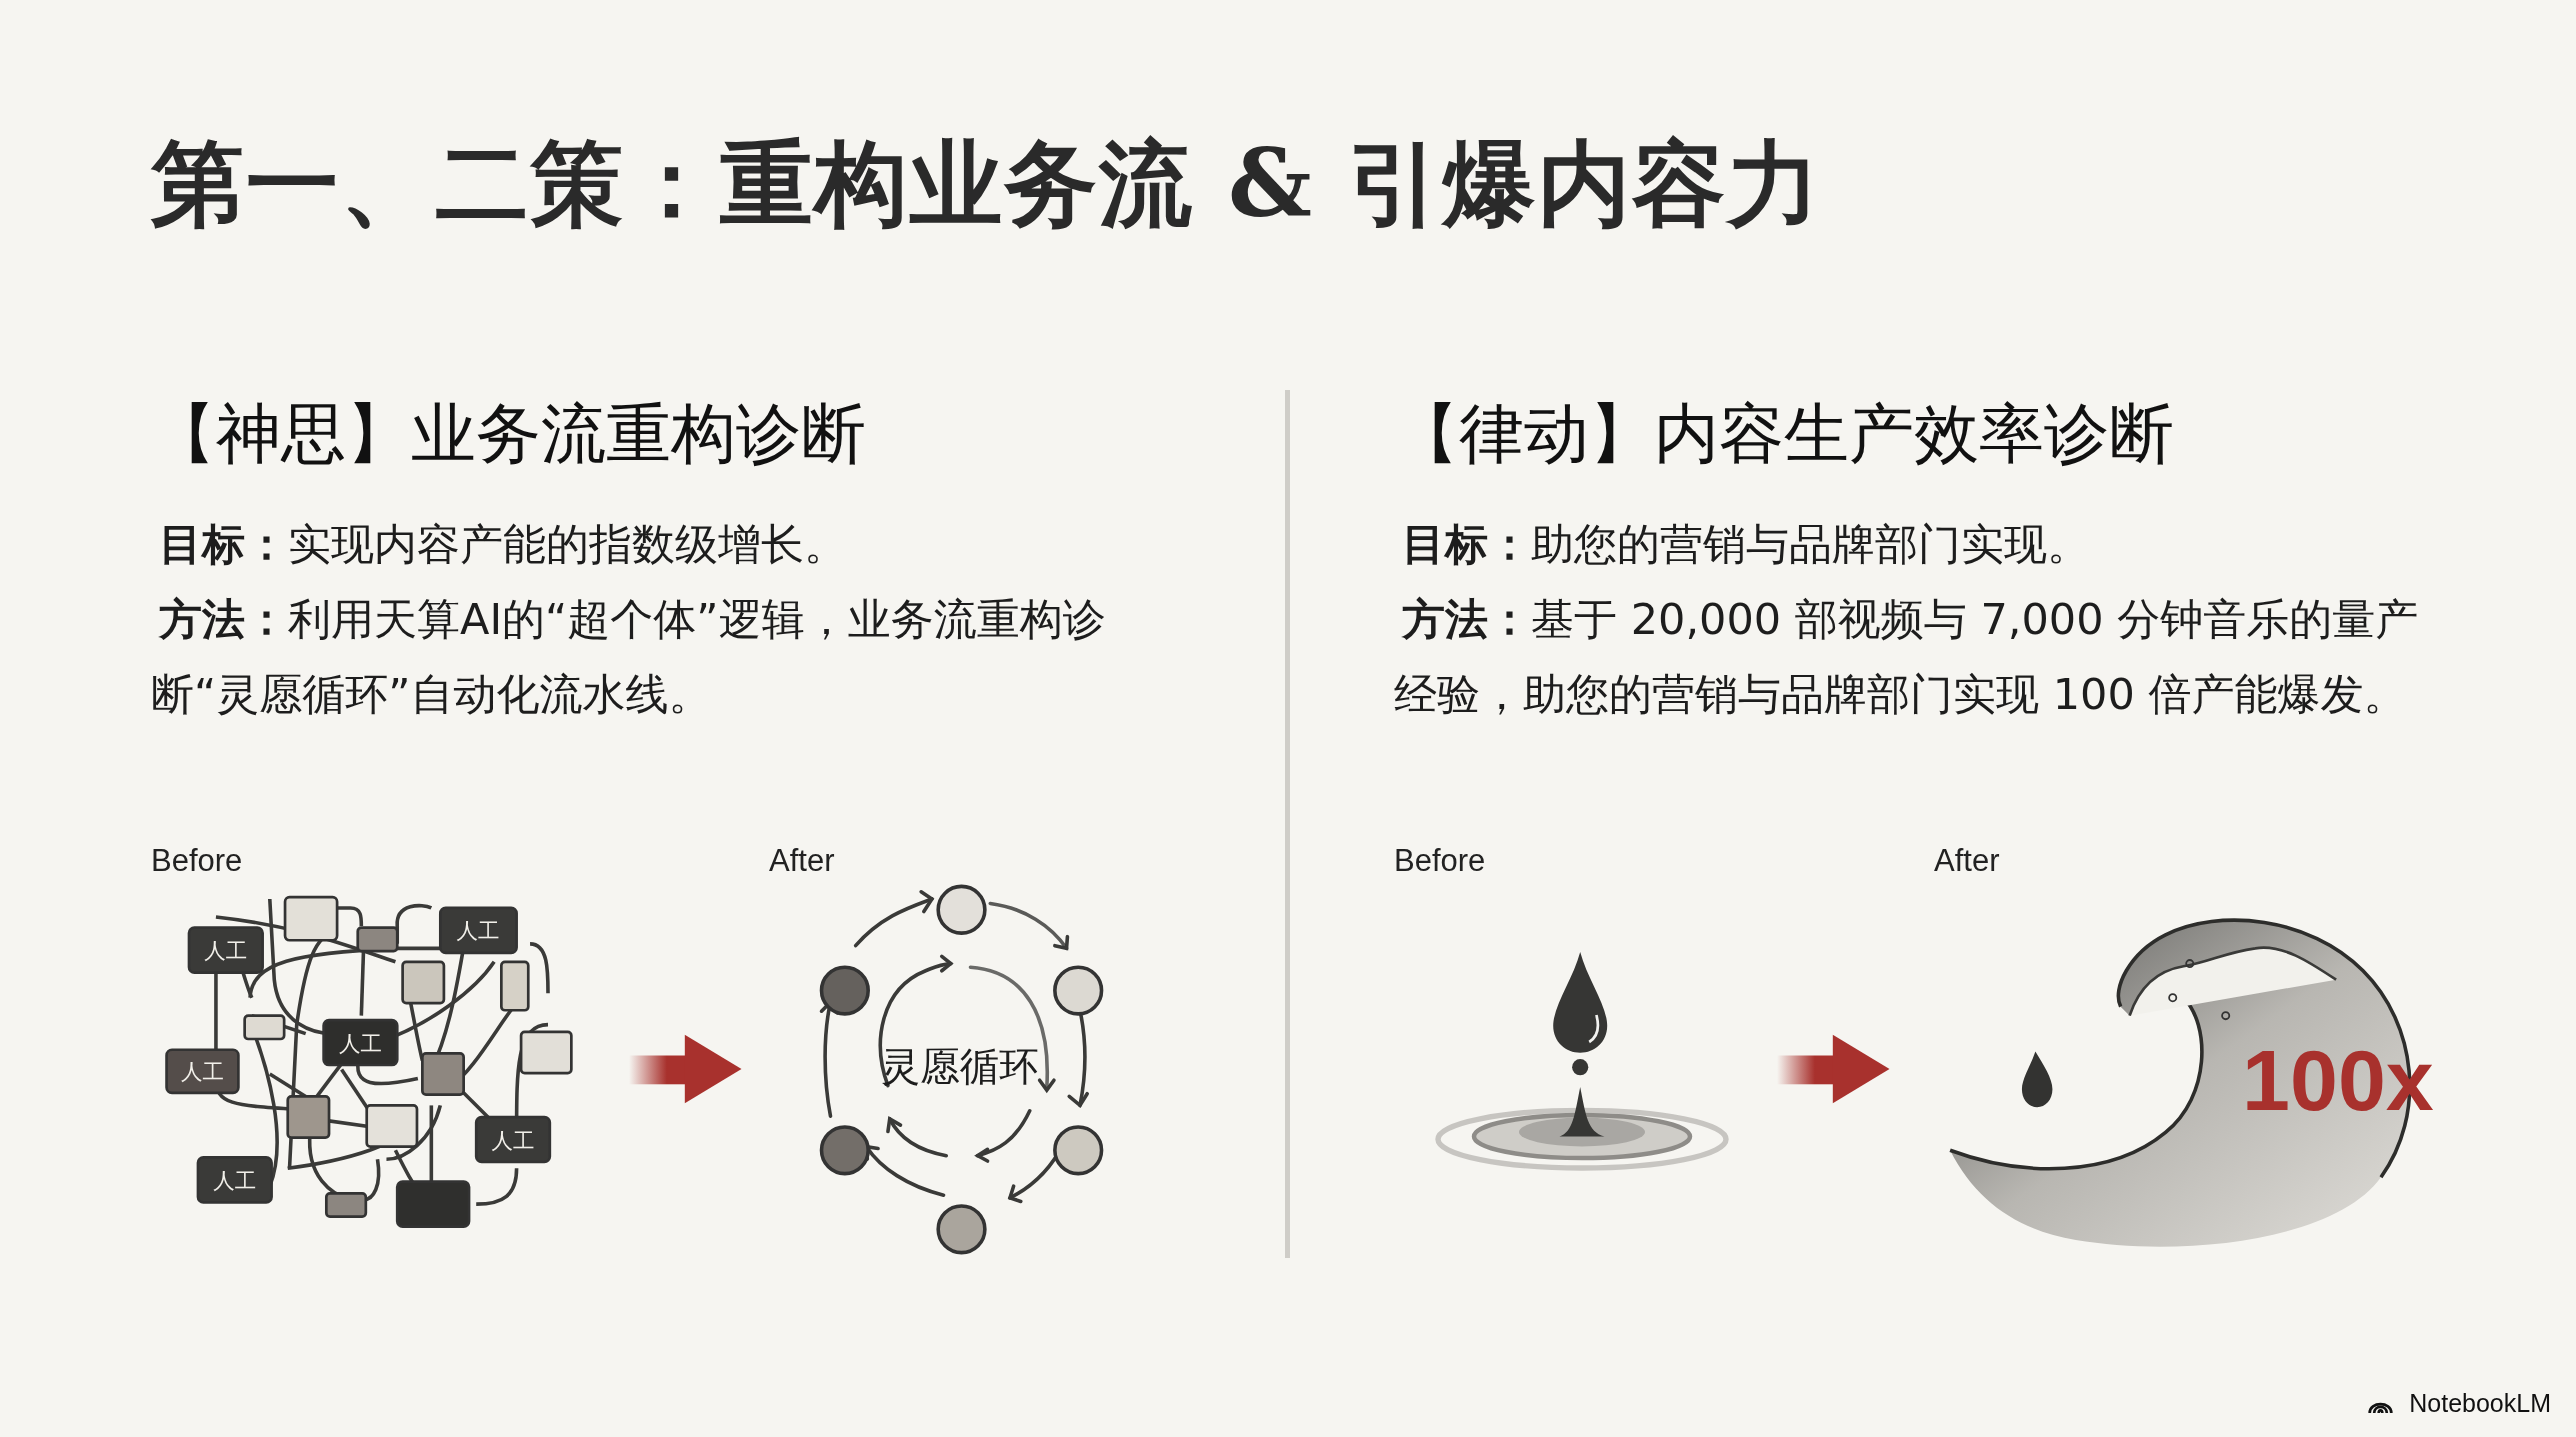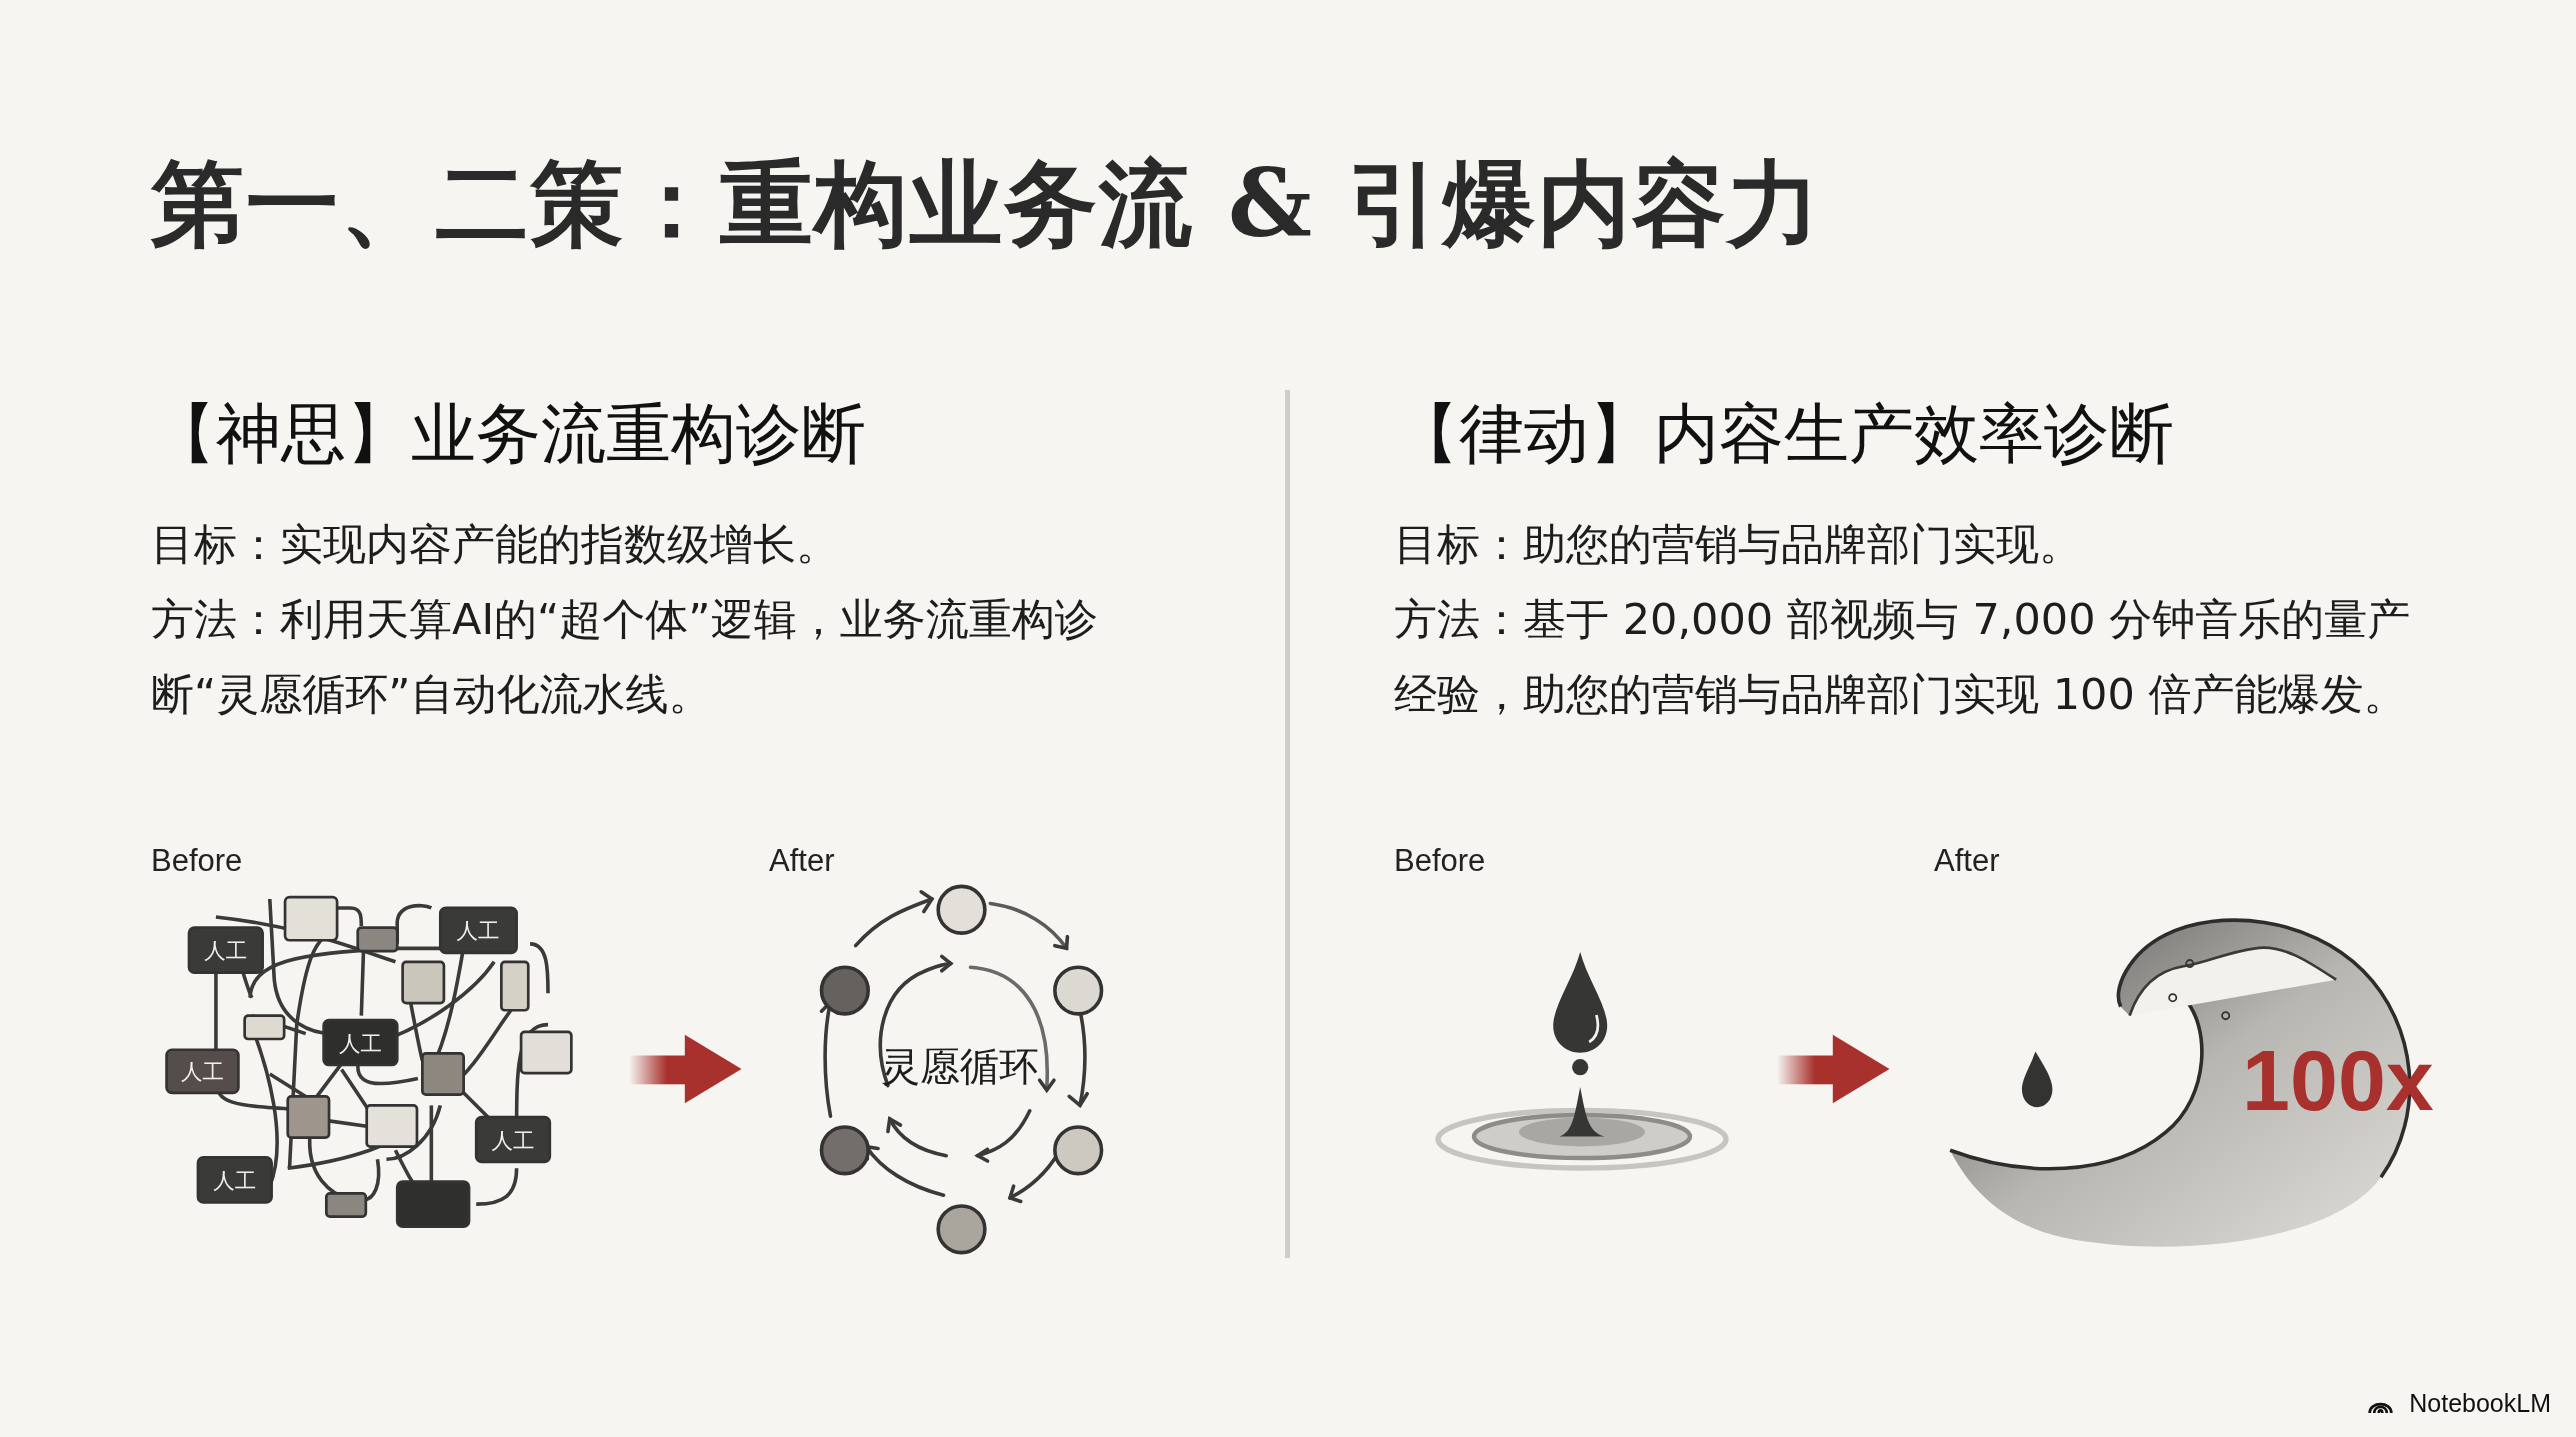--- a/index.html
+++ b/index.html
@@ -3,32 +3,32 @@
 <meta charset="utf-8">
 <style>
   html, body { margin:0; padding:0; }
   body {
     width:2576px; height:1438px; position:relative; overflow:hidden;
     background:#f6f5f1;
     font-family:"DejaVu Sans","Liberation Sans",sans-serif;
     color:#1d1d1d;
   }
   .title {
-    position:absolute; left:151px; top:142px;
+    position:absolute; left:151px; top:122px;
     font-family:"DejaVu Serif","Liberation Serif",serif;
     font-size:93px; font-weight:bold; letter-spacing:1.8px; color:#2a2a2a;
     white-space:nowrap;
   }
   .divider { position:absolute; left:1285px; top:390px; width:4.5px; height:868px; background:#cfcdc8; }
   .col { position:absolute; top:395px; width:1114px; }
   .col.left { left:151px; }
   .col.right { left:1394px; }
   .col-head { font-size:65px; font-weight:normal; color:#111; white-space:nowrap; line-height:1.2; }
   .para { margin-top:34px; font-size:43px; line-height:75px; color:#1d1d1d; }
-  .para .lab { font-weight:normal; }
+  .para .lab { font-weight:bold;margin-left:8px; }
   .para p { margin:0; }
   .small-label { position:absolute; font-size:31px; color:#222; font-family:"Liberation Sans",sans-serif;text-align:right; }
   svg { position:absolute; overflow:visible; }
   .footer {
     position:absolute; right:25px; bottom:20px; display:flex; align-items:center; gap:15px;
     font-family:"Liberation Sans",sans-serif; font-size:25px; color:#111;
   }
 </style>
 </head>
 <body>

